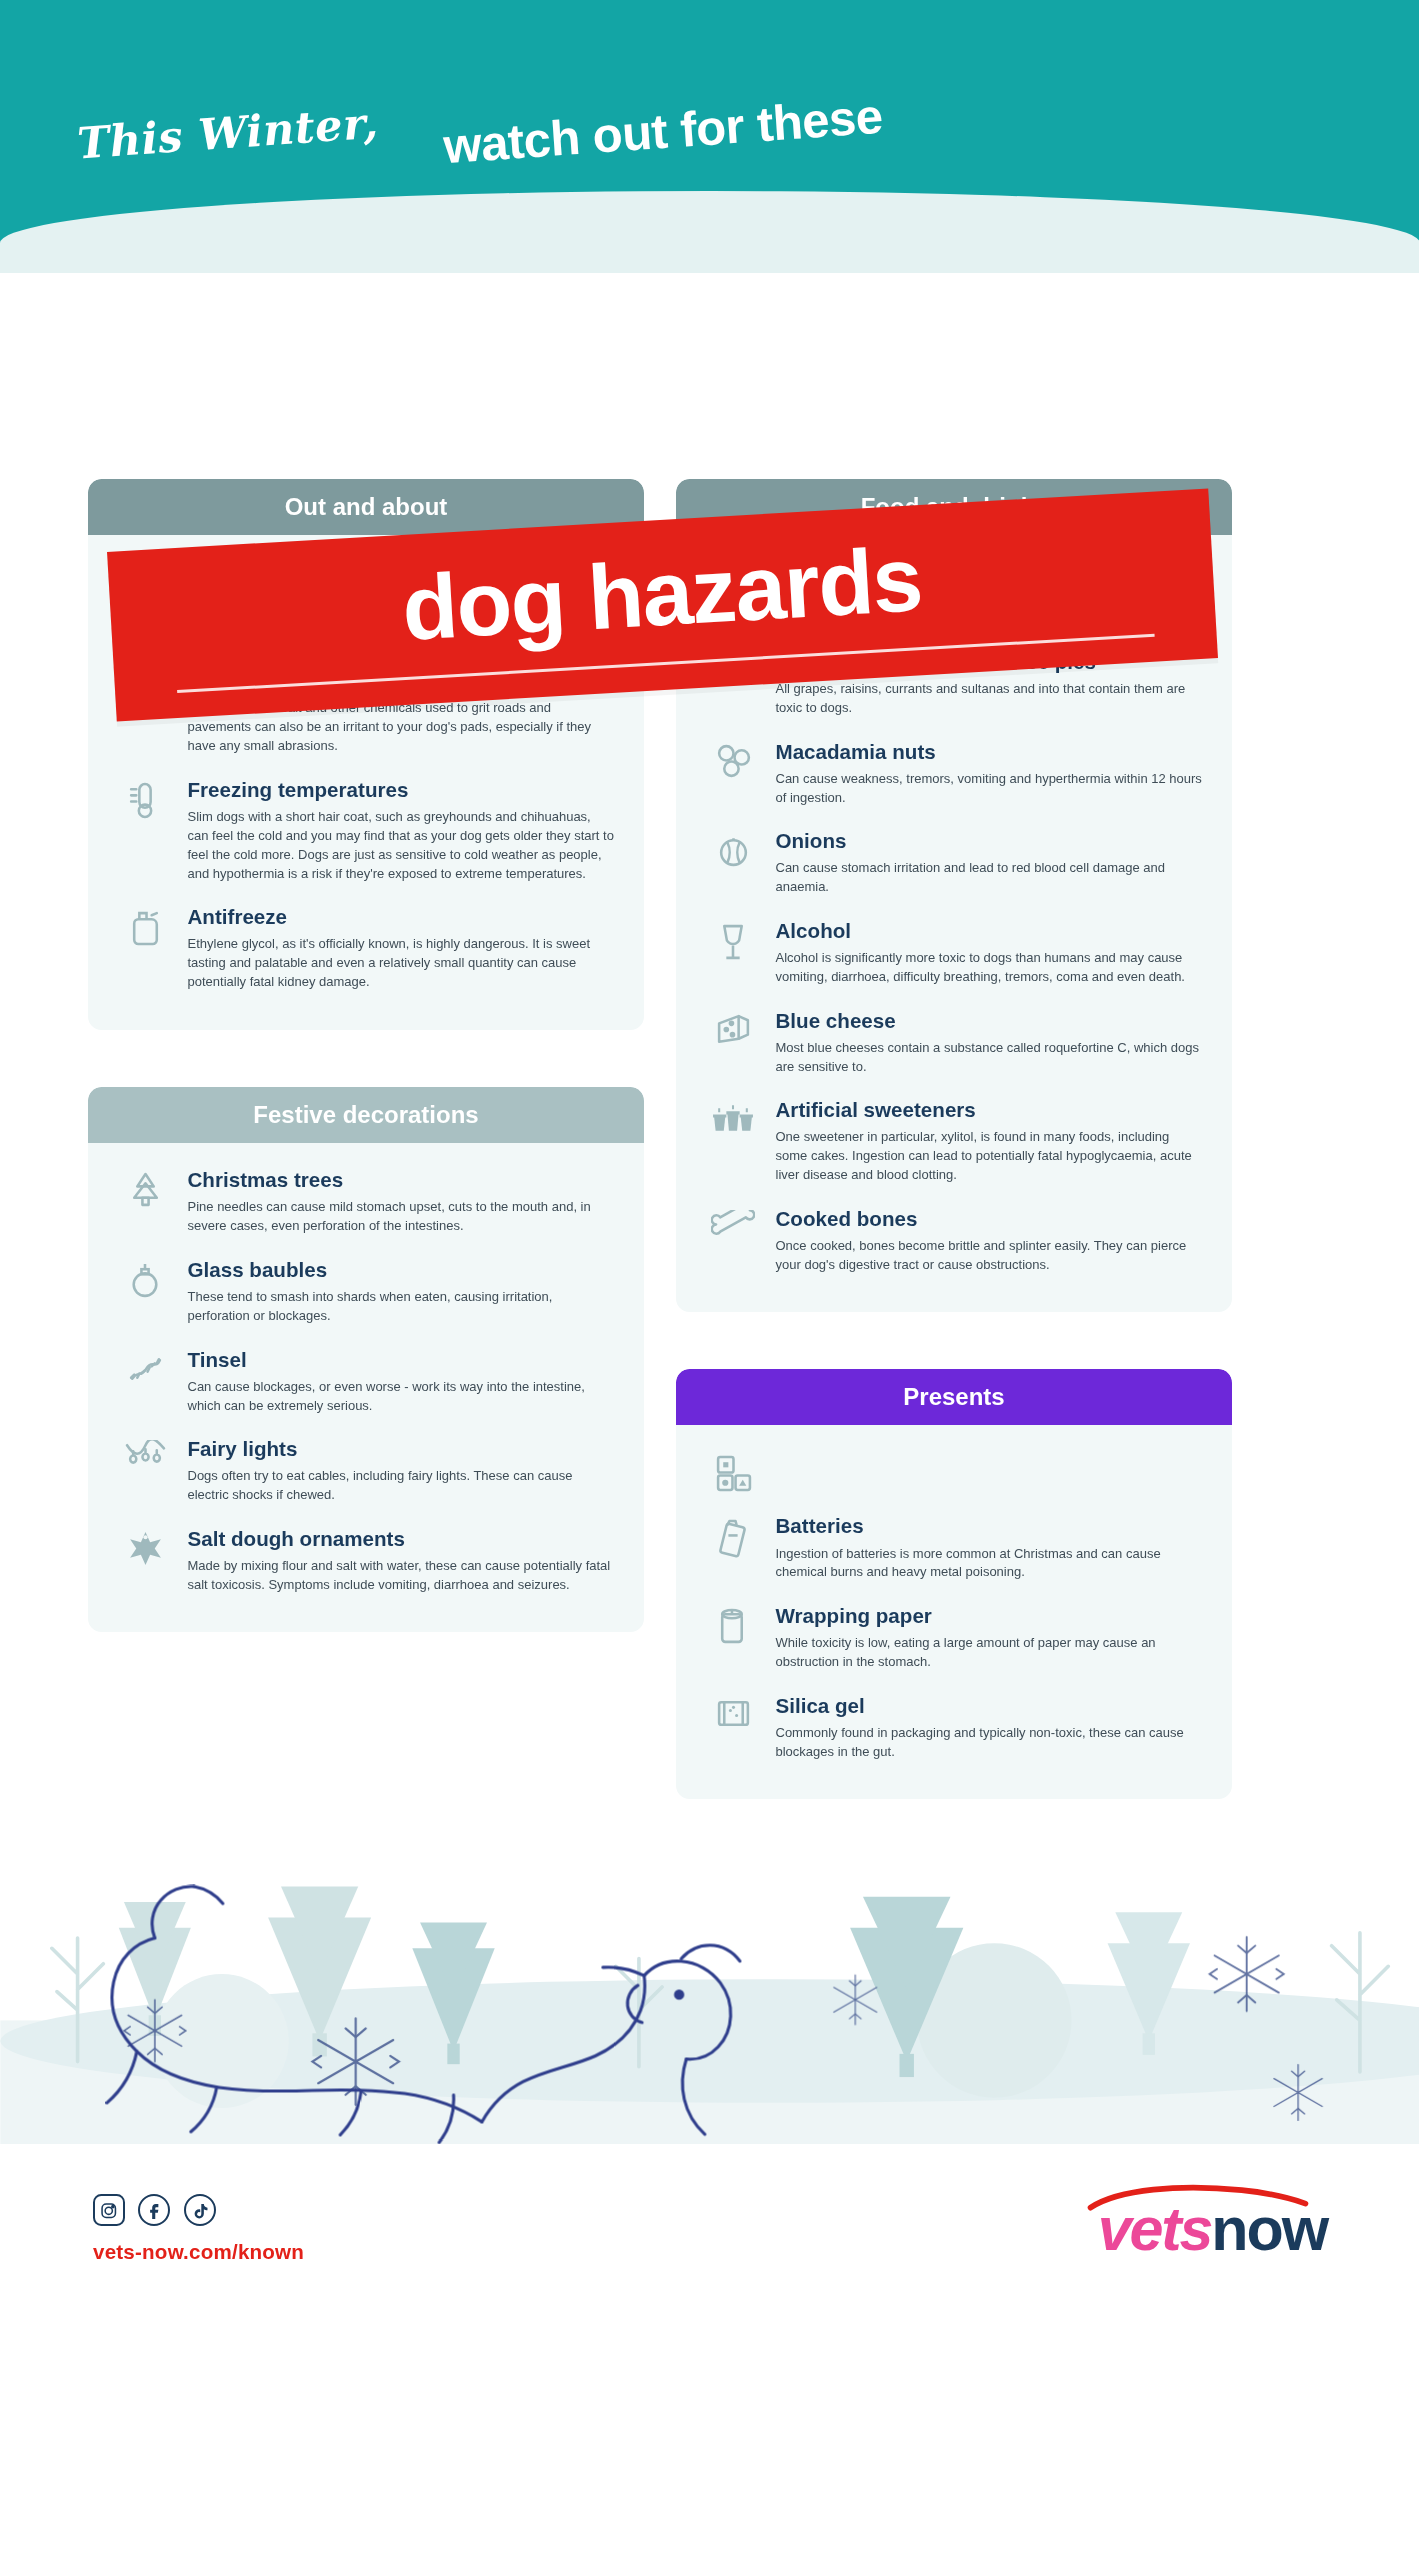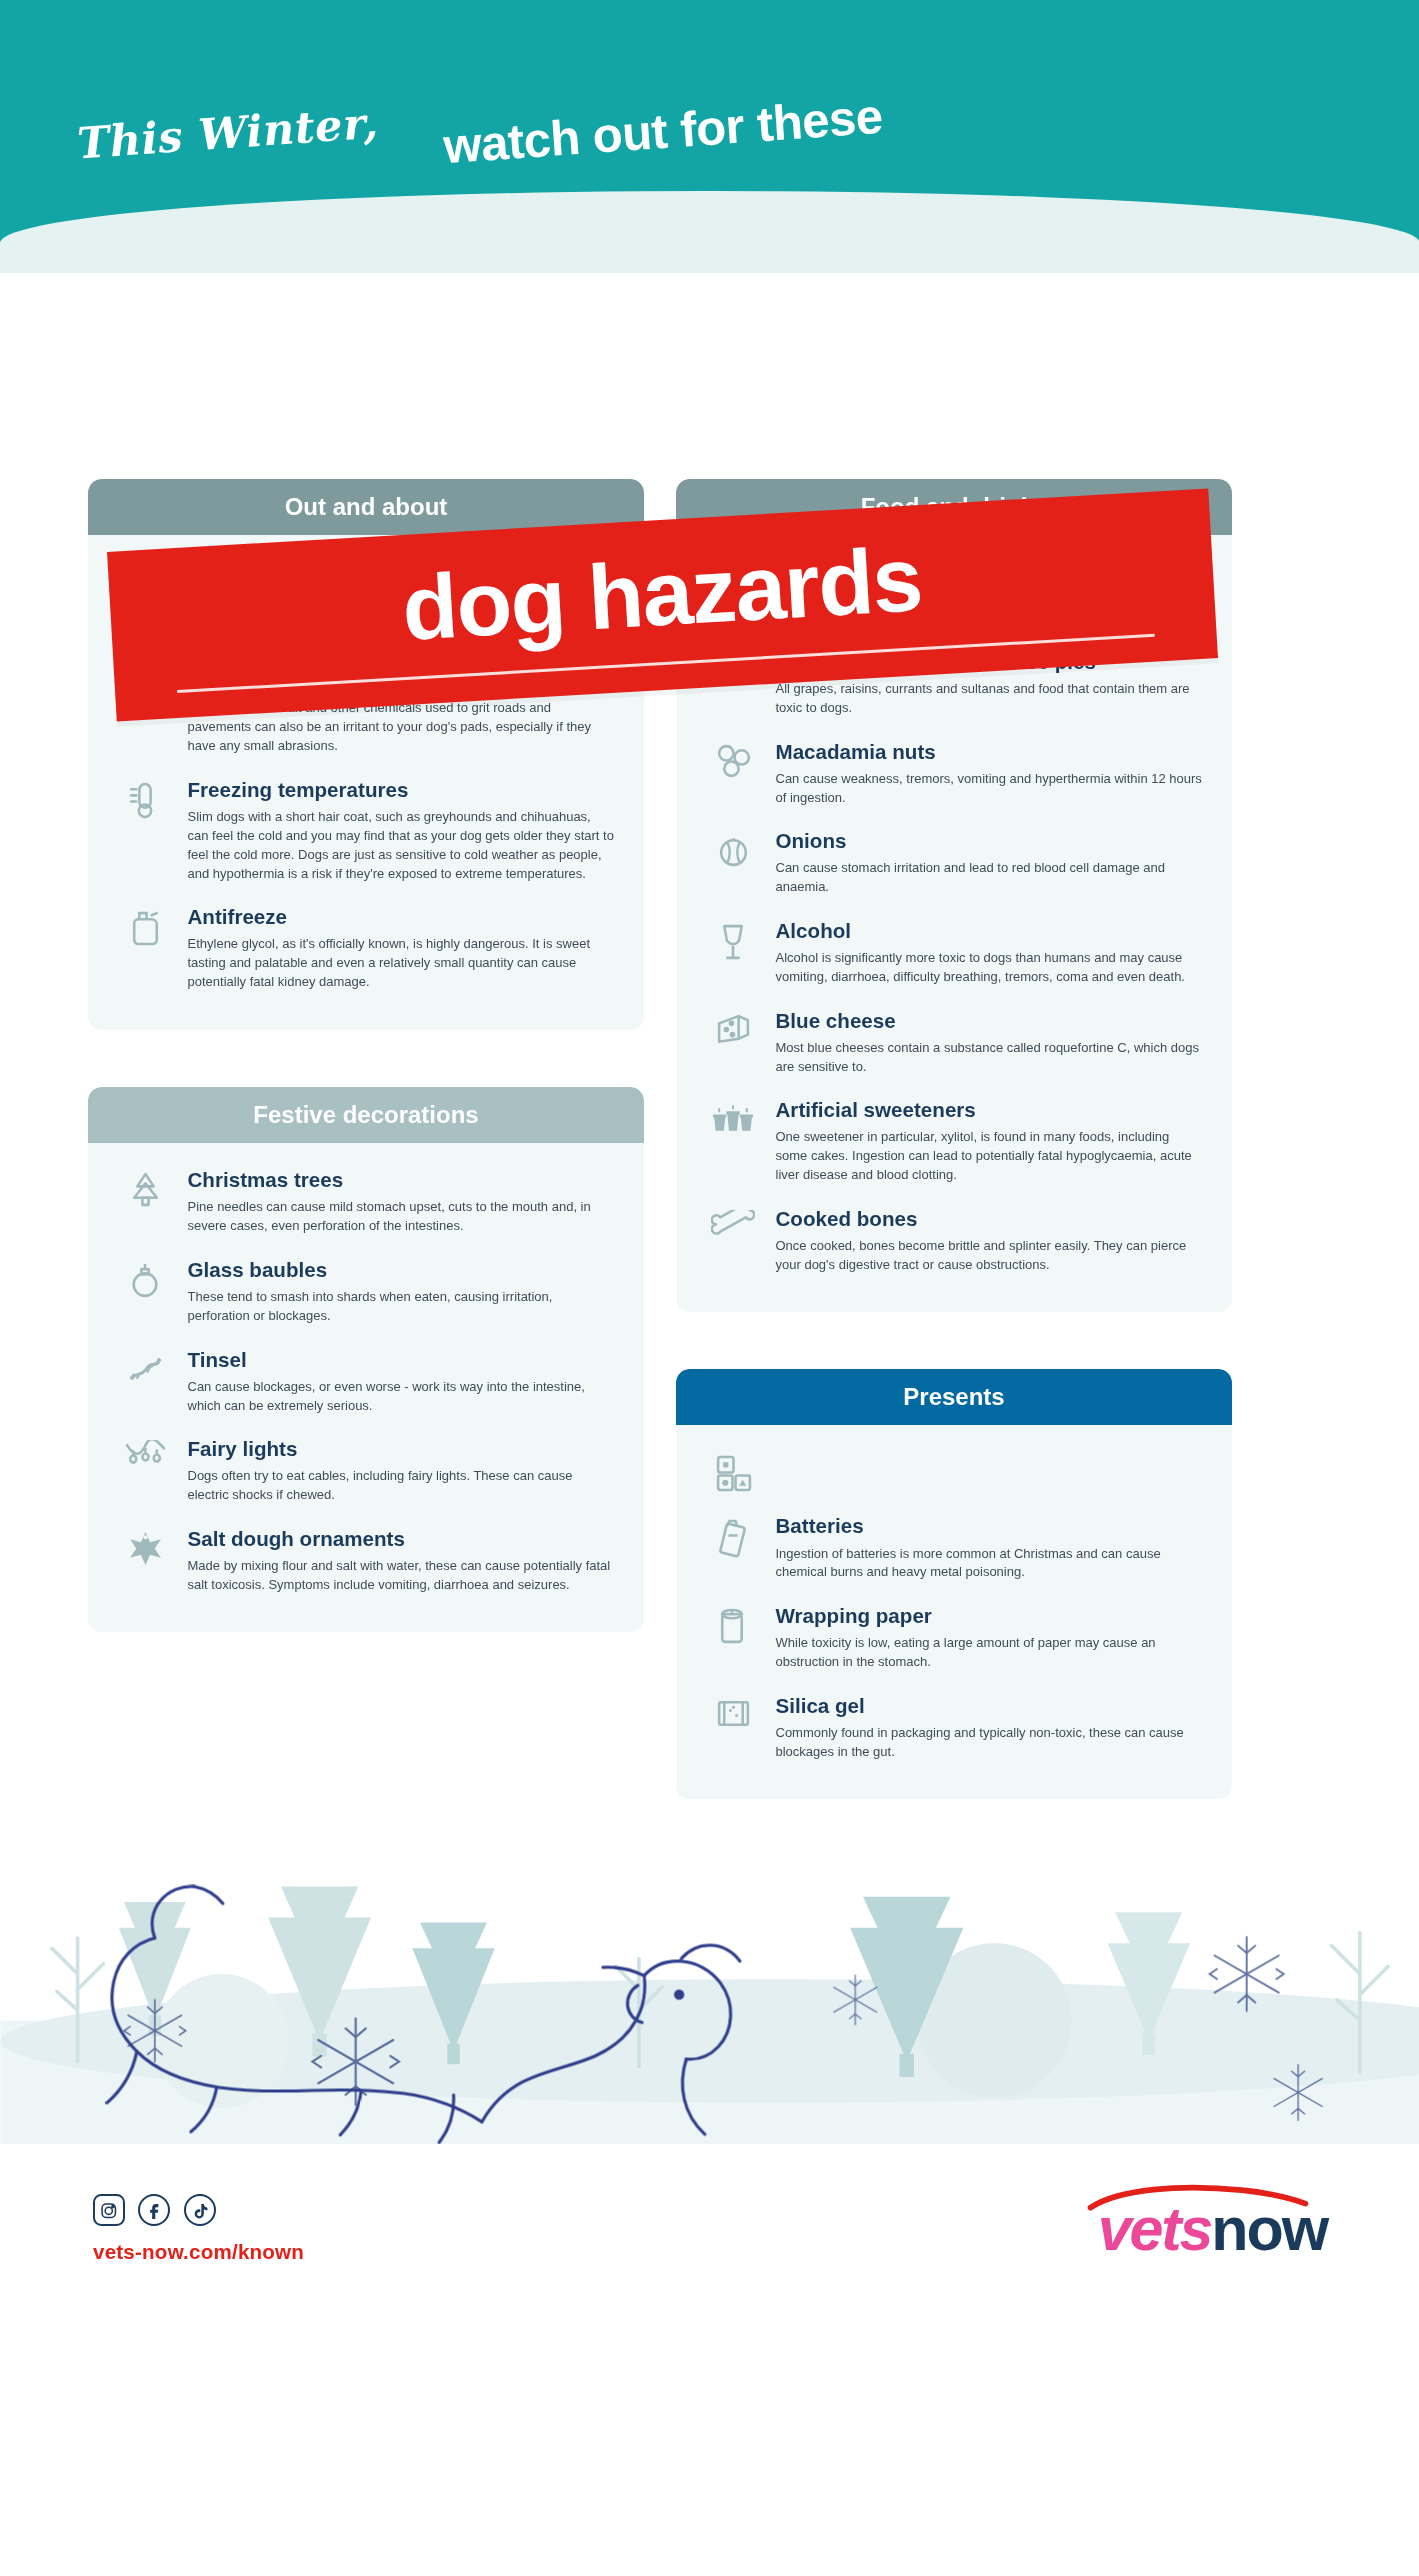--- a/index.html
+++ b/index.html
@@ -116,21 +116,21 @@
     height: 56px;
     display: flex;
     align-items: center;
     justify-content: center;
     border-radius: 13.4px 13.4px 0 0;
     color: #ffffff;
     font-size: 24px;
     font-weight: bold;
   }
   .head-grey  { background: #7e9a9d; }
-  .head-teal  { background: #0369a1; }
+  .head-teal  { background: #6d28d9; }
   .head-grey2 { background: #a9c0c2; }
 
   .items { padding: 17.5px 30px 0 30px; }
   .item {
     display: flex;
     gap: 15.5px;
     padding: 8.2px 0 13.4px 0;
     align-items: flex-start;
   }
   .item-icon {
@@ -396,21 +396,21 @@
           <div class="item">
             <div class="item-icon">
               <svg width="43" height="32" viewBox="0 0 84 62" fill="none" stroke="#9fb9bd" stroke-width="5">
                   <path d="M8 44c0-18 16-30 34-30s34 12 34 30z"></path>
                   <path d="M4 44h76v8H4z"></path>
                   <path d="M26 24c6-6 12-6 18 0M38 16c6-4 12-2 16 4"></path>
                 </svg>
             </div>
             <div class="item-body">
               <div class="item-title">Christmas pudding &amp; mince pies</div>
-              <div class="item-desc">All grapes, raisins, currants and sultanas and food that contain them are toxic to dogs.</div>
+              <div class="item-desc">All grapes, raisins, currants and sultanas and into that contain them are toxic to dogs.</div>
             </div>
           </div>
 
           <div class="item">
             <div class="item-icon">
               <svg width="41" height="36" viewBox="0 0 80 70" fill="none" stroke="#9fb9bd" stroke-width="5">
                   <circle cx="26" cy="20" r="14"></circle>
                   <circle cx="56" cy="28" r="14"></circle>
                   <circle cx="36" cy="50" r="14"></circle>
                 </svg>

